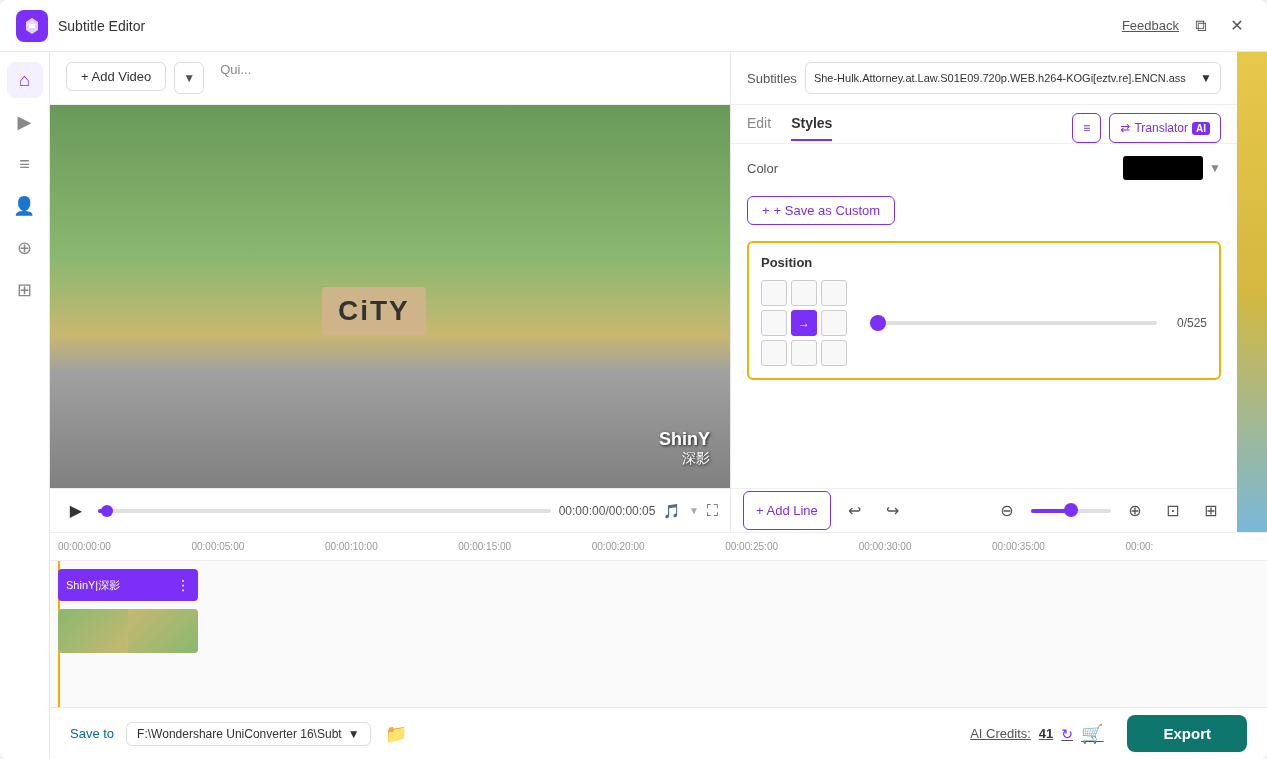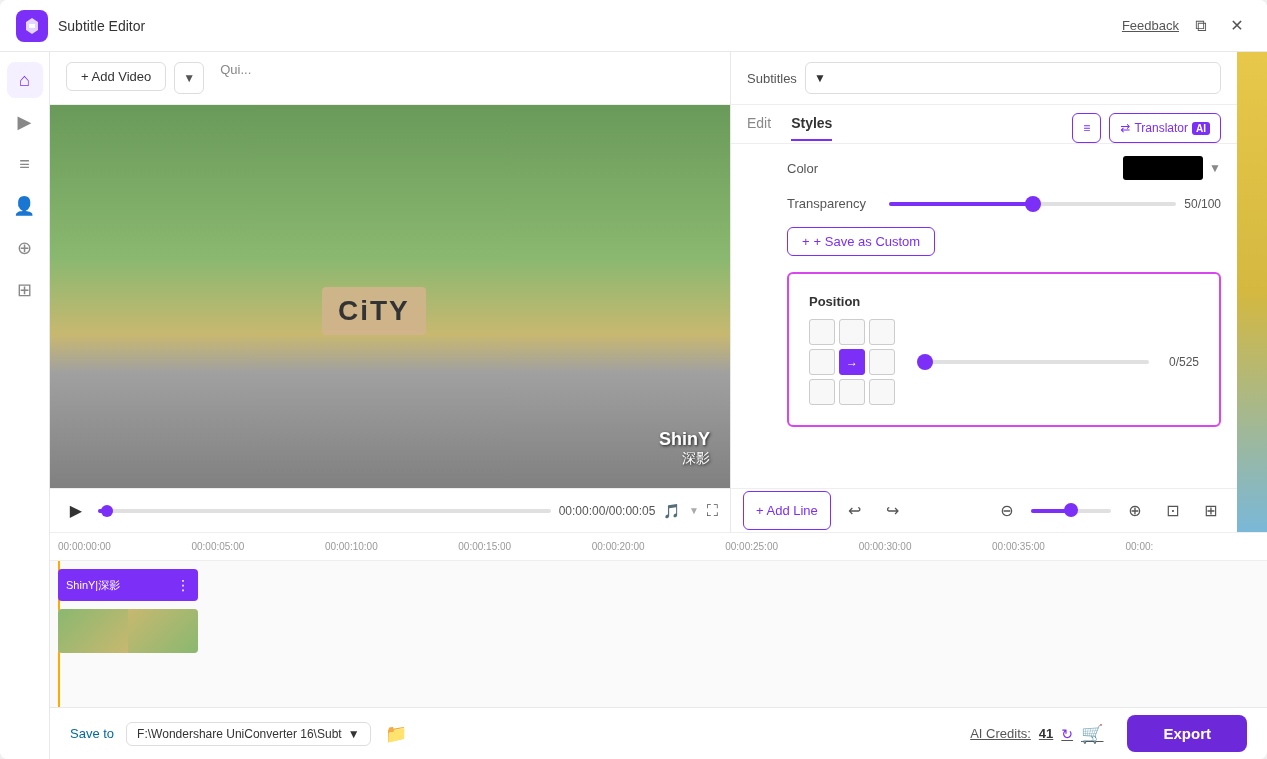--- a/index.html
+++ b/index.html
@@ -376,21 +376,20 @@
       padding: 1px 4px;
       border-radius: 3px;
       font-weight: bold;
     }
 
     
     .styles-panel {
       padding: 12px 16px;
       flex: 1;
       overflow-y: auto;
-      margin-left: 40px;
     }
     .style-row {
       display: flex;
       align-items: center;
       margin-bottom: 16px;
       gap: 12px;
     }
     .style-label {
       font-size: 13px;
       color: #555;
@@ -458,23 +457,23 @@
       border-radius: 6px;
       background: #fff;
       color: #7b2ff7;
       font-size: 13px;
       cursor: pointer;
       margin-bottom: 16px;
     }
 
     
     .position-box {
-      border: 2px solid #d946ef;
+      border: 2px solid #eab308;
       border-radius: 6px;
-      padding: 20px;
+      padding: 12px;
       margin-bottom: 12px;
     }
     .position-title {
       font-size: 13px;
       font-weight: 600;
       color: #333;
       margin-bottom: 10px;
     }
     .position-grid {
       display: grid;
@@ -725,21 +724,21 @@
     }
     .cart-btn {
       font-size: 18px;
       color: #888;
       cursor: pointer;
       border: none;
       background: transparent;
     }
     .export-btn {
       padding: 10px 36px;
-      background: #6d28d9;
+      background: #0f766e;
       color: #fff;
       border: none;
       border-radius: 8px;
       font-size: 15px;
       font-weight: 600;
       cursor: pointer;
       margin-left: 12px;
     }
 
     
@@ -816,20 +815,21 @@
             <span style="font-size:10px;color:#aaa">▼</span>
             <button class="fullscreen-btn">⛶</button>
           </div>
         </div>
 
         <div class="right-panel">
 
           <div class="subtitle-selector">
             <span class="subtitle-label">Subtitles</span>
             <div class="subtitle-dropdown">
+              <span class="subtitle-dropdown-text">She-Hulk.Attorney.at.Law.S01E09.720p.WEB.h264-KOGi[eztv.re].ENCN.ass</span>
               <span>▼</span>
             </div>
           </div>
 
           <div class="panel-tabs">
             <div class="tab">Edit</div>
             <div class="tab active">Styles</div>
             <div class="panel-tools">
               <button class="tool-btn">
                 <span>≡</span>
@@ -845,30 +845,20 @@
           <div class="styles-panel">
 
             <div class="style-row">
               <span class="style-label">Color</span>
               <div class="color-swatch-container">
                 <div class="color-swatch"></div>
                 <span class="dropdown-arrow">▼</span>
               </div>
             </div>
 
-            <div class="style-row">
-              <span class="style-label">Transparency</span>
-              <div class="transparency-slider-container">
-                <div class="slider-track">
-                  <div class="slider-fill" style="width:50%"></div>
-                  <div class="slider-thumb" style="left:50%"></div>
-                </div>
-                <span class="slider-value">50/100</span>
-              </div>
-            </div>
 
             <button class="save-custom-btn">
               <span>+</span>
               <span>+ Save as Custom</span>
             </button>
 
             <div class="position-box">
               <div class="position-title">Position</div>
               <div class="position-row">
 

